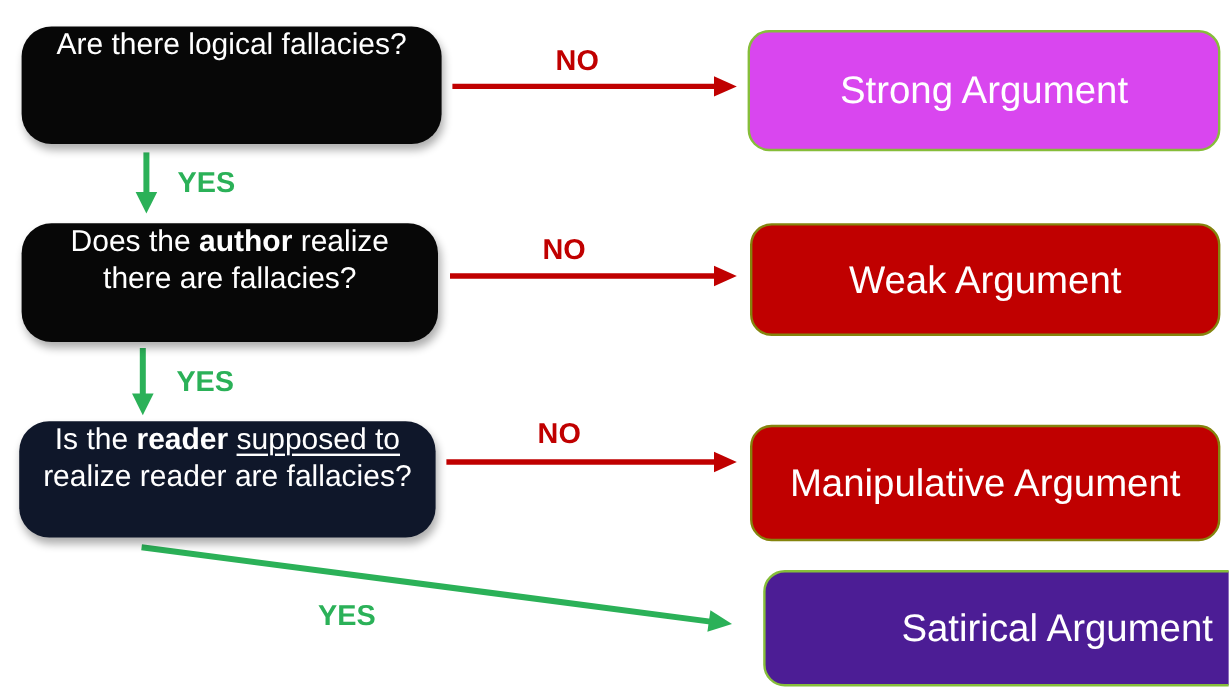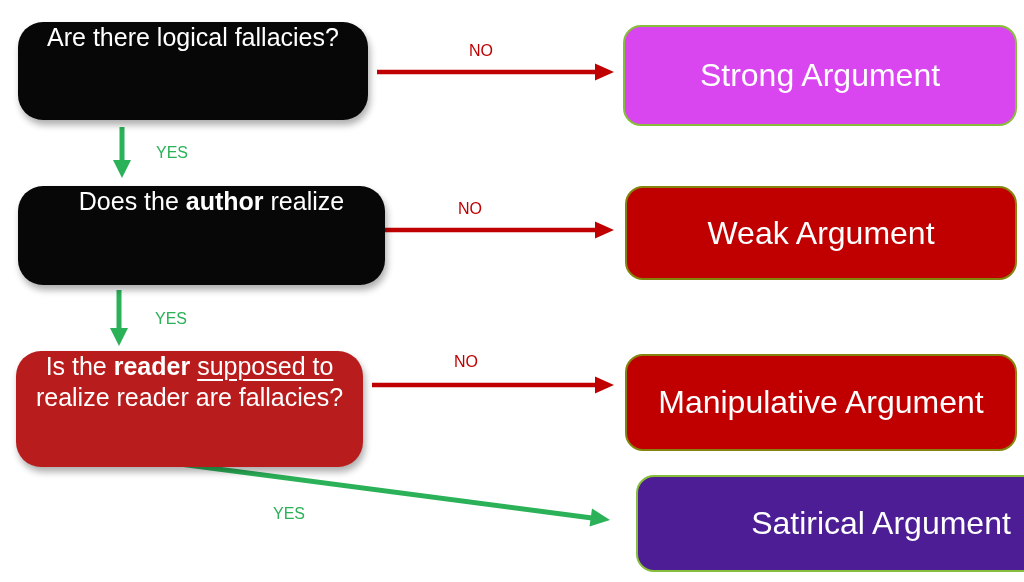--- a/index.html
+++ b/index.html
@@ -17,21 +17,21 @@
   .qtext b{font-weight:700;}
   .qtext u{text-decoration:underline;text-underline-offset:4px;text-decoration-thickness:2px;}
   .rbox{
     position:absolute;border-radius:18px;color:#ffffff;
     display:flex;align-items:center;justify-content:center;text-align:center;
     border:2px solid transparent;
   }
   .rlabel{font-size:32px;color:#ffffff;white-space:nowrap;}
   .edge-label{
     position:absolute;transform:translate(-50%,-50%);
-    font-weight:400;font-size:16px;white-space:nowrap;
+    font-weight:700;font-size:24px;white-space:nowrap;
   }
 </style>
 </head>
 <body>
 
 <div class="stage">
 
   <svg class="arrows" viewBox="0 0 1024 582">
 
     <line x1="377" y1="72" x2="597" y2="72" stroke-width="4.5" style="stroke: rgb(192, 0, 0);"></line>
@@ -52,27 +52,28 @@
     <line x1="118" y1="456" x2="592" y2="518" stroke-width="5" style="stroke: rgb(43, 177, 88);"></line>
     <polygon points="610,520 589.5,526.5 592,508.5" style="fill: rgb(43, 177, 88);"></polygon>
   </svg>
 
   <div class="qbox" style="left: 18px; top: 22px; width: 350px; height: 98px; background-color: rgb(7, 7, 7);">
     <div class="qtext">
       <span>Are there logical fallacies?</span>
     </div>
   </div>
 
-  <div class="qbox" style="left: 18px; top: 186px; width: 347px; height: 99px; background-color: rgb(7, 7, 7); padding-left: 20px;">
+  <div class="qbox" style="left: 18px; top: 186px; width: 347px; height: 99px; background-color: rgb(7, 7, 7);">
     <div class="qtext">
       <div><span>Does the </span><b>author</b><span> realize</span></div>
+      <div>there are fallacies?</div>
     </div>
   </div>
 
-  <div class="qbox" style="left: 16px; top: 351px; width: 347px; height: 116px; background-color: #b91c1c;">
+  <div class="qbox" style="left: 16px; top: 351px; width: 347px; height: 97px; background-color: #0f172a;">
     <div class="qtext">
       <div><span>Is the </span><b>reader</b><span> </span><u>supposed to</u></div>
       <div>realize reader are fallacies?</div>
     </div>
   </div>
 
   <div class="rbox" style="left: 623px; top: 25px; width: 390px; height: 97px; background-color: #d946ef; border-color: rgb(134, 189, 58);">
     <span class="rlabel">Strong Argument</span>
   </div>
 

